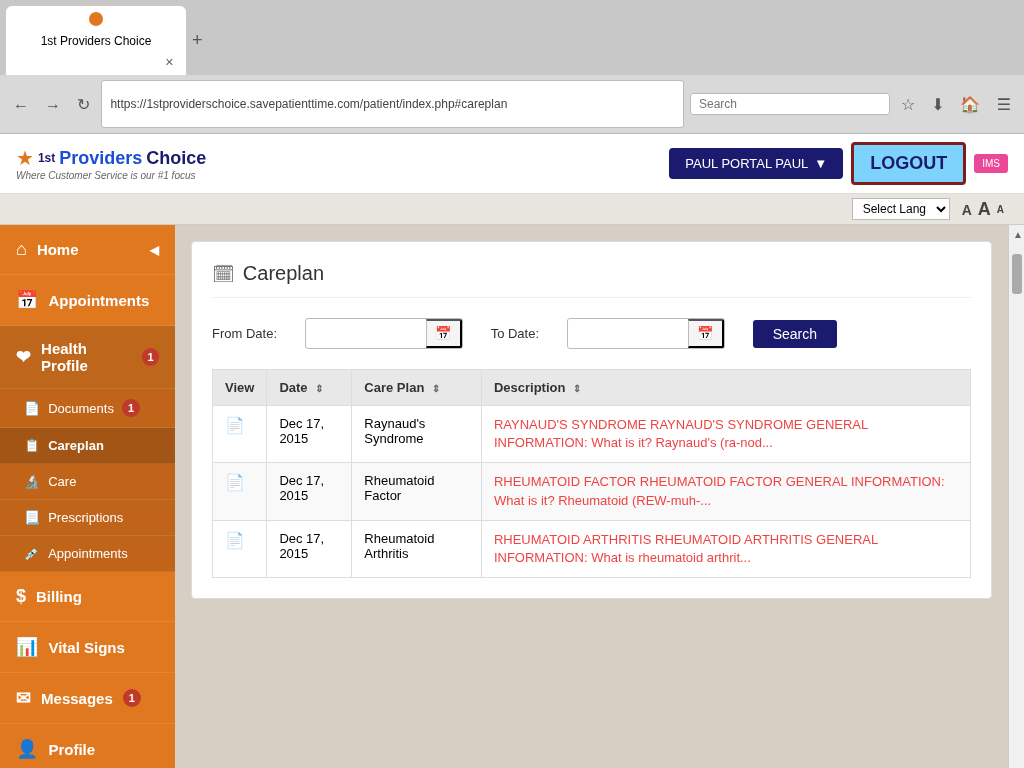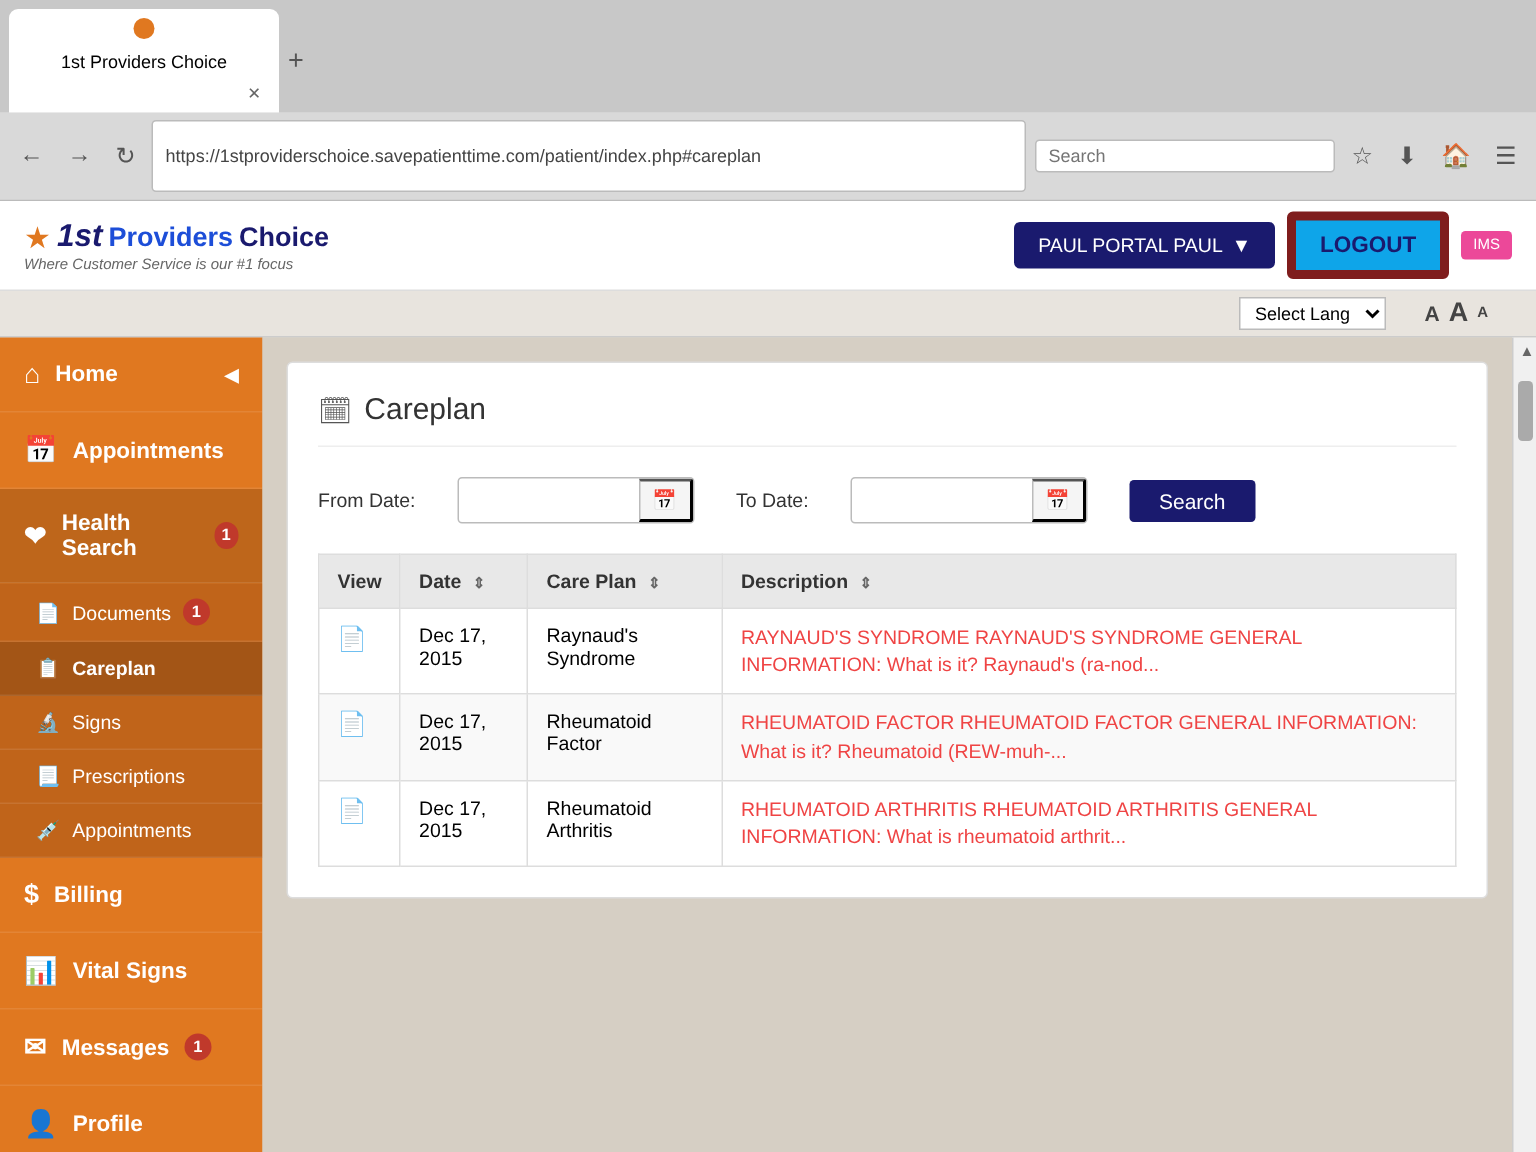--- a/index.html
+++ b/index.html
@@ -18,31 +18,31 @@
     .url-bar { flex: 1; display: flex; align-items: center; background: white; border: 1px solid #bbb; border-radius: 3px; padding: 16px 8px; font-size: 12px; color: #333; }
     .url-text { flex: 1; font-size: 12px; color: #444; }
     .search-box-nav { display: flex; align-items: center; background: white; border: 1px solid #bbb; border-radius: 3px; padding: 3px 8px; width: 200px; font-size: 12px; }
     .search-box-nav input { border: none; outline: none; font-size: 12px; width: 100%; color: #666; }
 
     
     .app-header { background: white; display: flex; align-items: center; padding: 8px 16px; border-bottom: 1px solid #ddd; height: 60px; }
     .logo-area { display: flex; flex-direction: column; }
     .logo-main { display: flex; align-items: center; gap: 4px; }
     .logo-star { color: #e07820; font-size: 20px; }
-    .logo-text-1st { font-size: 21px; font-weight: bold; color: #1a1a6e; font-style: italic; }
+    .logo-text-1st { font-size: 12px; font-weight: bold; color: #1a1a6e; }
     .logo-text-providers { font-size: 18px; font-weight: bold; color: #1d4ed8; }
     .logo-text-choice { font-size: 18px; font-weight: bold; color: #1a1a6e; }
     .logo-tagline { font-size: 10px; color: #666; font-style: italic; }
     .header-right { margin-left: auto; display: flex; align-items: center; gap: 8px; }
     .user-btn { background: #1a1a6e; color: white; border: none; border-radius: 4px; padding: 8px 16px; font-size: 13px; cursor: pointer; display: flex; align-items: center; gap: 6px; }
-    .logout-btn { background: #0ea5e9; color: #1a1a6e; border: 6px solid #7f1d1d; border-radius: 4px; padding: 8px 16px; font-size: 15px; font-weight: bold; cursor: pointer; }
+    .logout-btn { background: #7dd3fc; color: #1a1a6e; border: 3px solid #7f1d1d; border-radius: 4px; padding: 8px 16px; font-size: 18px; font-weight: bold; cursor: pointer; }
     .ims-logo { background: #ec4899; color: white; font-size: 10px; padding: 4px 8px; border-radius: 3px; display: flex; align-items: center; gap: 2px; }
 
     
-    .lang-bar { background: #e8e4de; display: flex; align-items: flex-start; justify-content: flex-end; padding: 4px 32px; border-bottom: 1px solid #ccc; gap: 14px; }
+    .lang-bar { background: #e8e4de; display: flex; align-items: flex-end; justify-content: flex-end; padding: 4px 20px; border-bottom: 1px solid #ccc; }
     .lang-select-wrap { display: flex; align-items: center; gap: 4px; }
     .lang-select { border: 1px solid #bbb; padding: 2px 6px; font-size: 12px; background: white; }
     .font-controls { display: flex; gap: 6px; margin-left: 12px; }
     .font-btn { background: none; border: none; cursor: pointer; font-weight: bold; color: #444; }
 
     
     .app-body { display: flex; height: calc(768px - 60px - 36px - 30px - 30px); }
 
     
     .sidebar { width: 175px; background: #e07820; flex-shrink: 0; display: flex; flex-direction: column; overflow: hidden; }
@@ -158,37 +158,37 @@
       <span class="sidebar-icon">⌂</span>
       <span>Home</span>
       <span class="sidebar-collapse">◀</span>
     </div>
     <div class="sidebar-item">
       <span class="sidebar-icon">📅</span>
       <span>Appointments</span>
     </div>
     <div class="sidebar-item active">
       <span class="sidebar-icon">❤</span>
-      <span>Health Search</span>
+      <span>Health Profile</span>
       <span class="sidebar-badge">1</span>
     </div>
 
     <div class="submenu">
       <div class="submenu-item">
         <span>📄</span>
         <span>Documents</span>
         <span class="sidebar-badge">1</span>
       </div>
       <div class="submenu-item active">
         <span>📋</span>
         <span>Careplan</span>
       </div>
       <div class="submenu-item">
         <span>🔬</span>
-        <span>Signs</span>
+        <span>Care</span>
       </div>
       <div class="submenu-item">
         <span>📃</span>
         <span>Prescriptions</span>
       </div>
       <div class="submenu-item">
         <span>💉</span>
         <span>Appointments</span>
       </div>
     </div>

